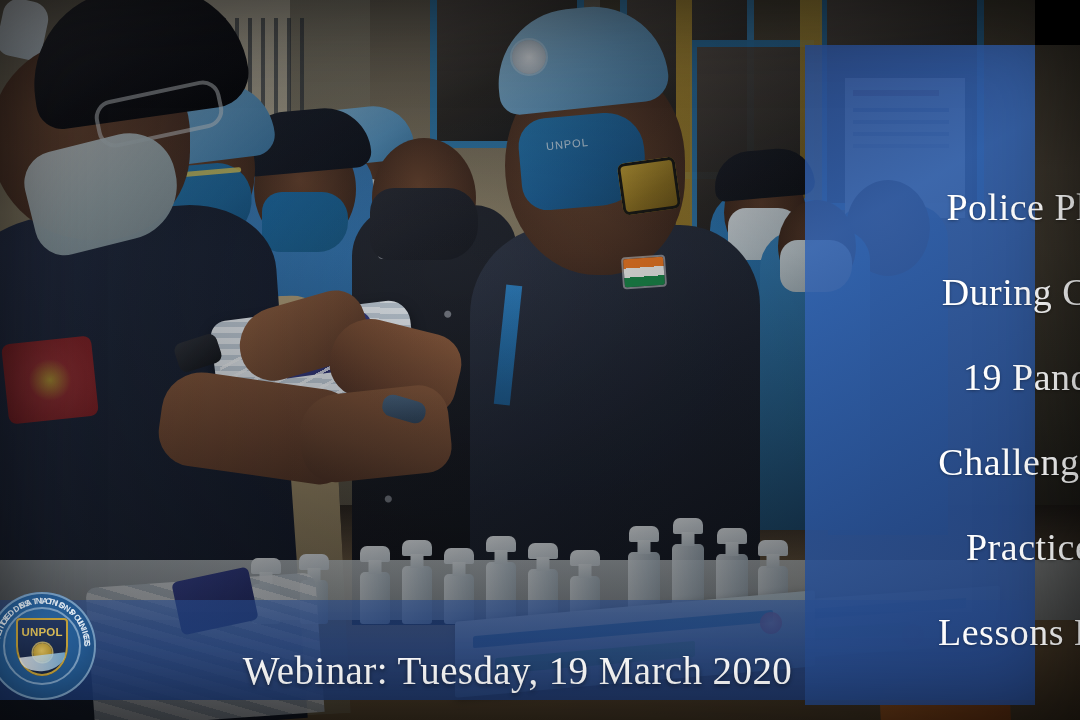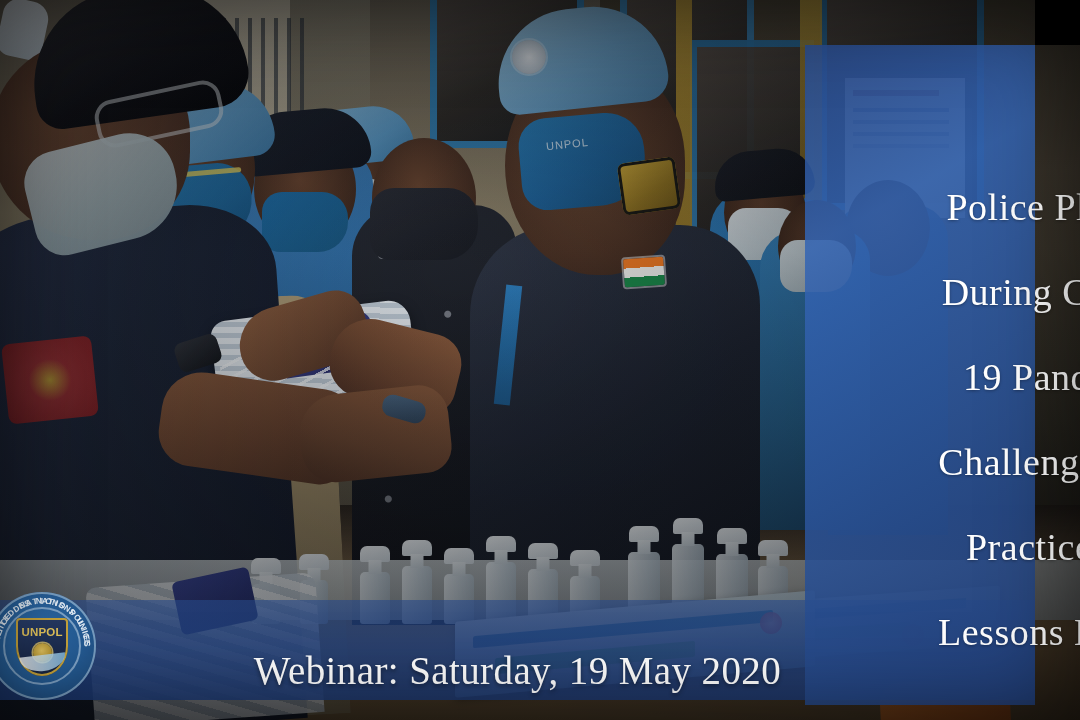--- a/index.html
+++ b/index.html
@@ -726,21 +726,21 @@
     <div class="dot-red" style="left:760px; bottom:86px;"></div>
     <div class="dot-red" style="left:902px; bottom:74px;"></div>
     <div class="pkg-left"></div>
     <div class="pkg-blue"></div>
     <div class="pkg-orange"></div>
 
     <div class="photo-grade"></div>
   </div>
 
   <div class="bottom-banner"></div>
-  <div class="banner-caption">Webinar: Saturday, 19 May 2020</div>
+  <div class="banner-caption">Webinar: Tuesday, 19 March 2020</div>
 
   <div class="unpol-badge">
     <div class="badge-ring"></div>
     <div class="badge-ring-inner"></div>
     <div class="badge-ring-text" id="ringTop">
         <span style="transform: rotate(-86deg) translate(0px, -45px) rotate(0deg) translate(-50%, -50%);">U</span>
         <span style="transform: rotate(-77.4deg) translate(0px, -45px) rotate(0deg) translate(-50%, -50%);">N</span>
         <span style="transform: rotate(-68.8deg) translate(0px, -45px) rotate(0deg) translate(-50%, -50%);">I</span>
         <span style="transform: rotate(-60.2deg) translate(0px, -45px) rotate(0deg) translate(-50%, -50%);">T</span>
         <span style="transform: rotate(-51.6deg) translate(0px, -45px) rotate(0deg) translate(-50%, -50%);">E</span>

